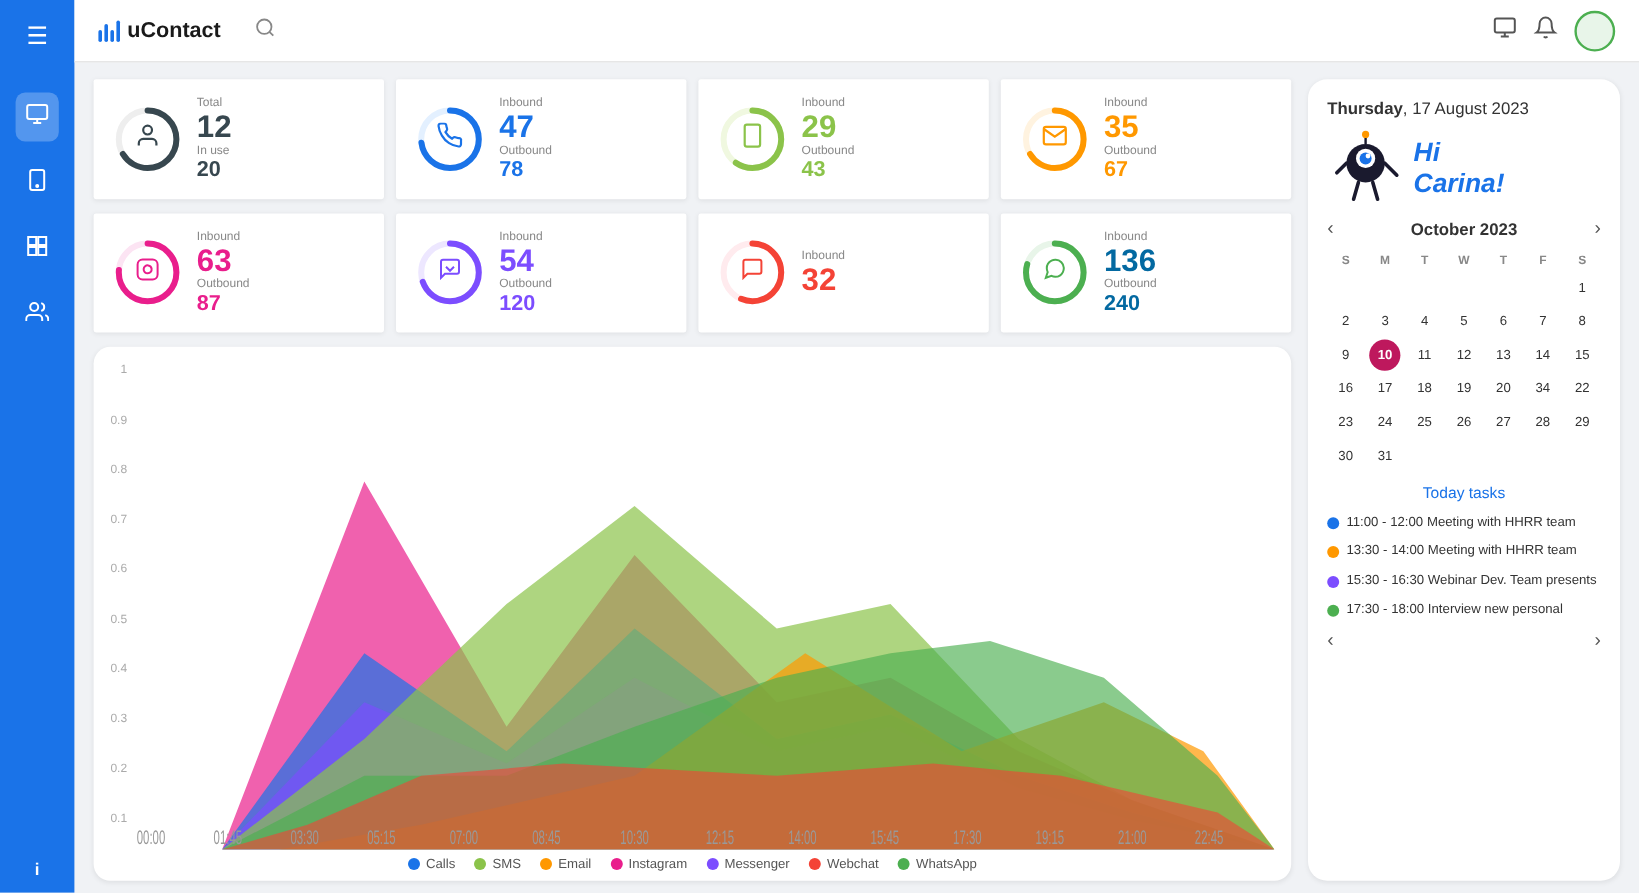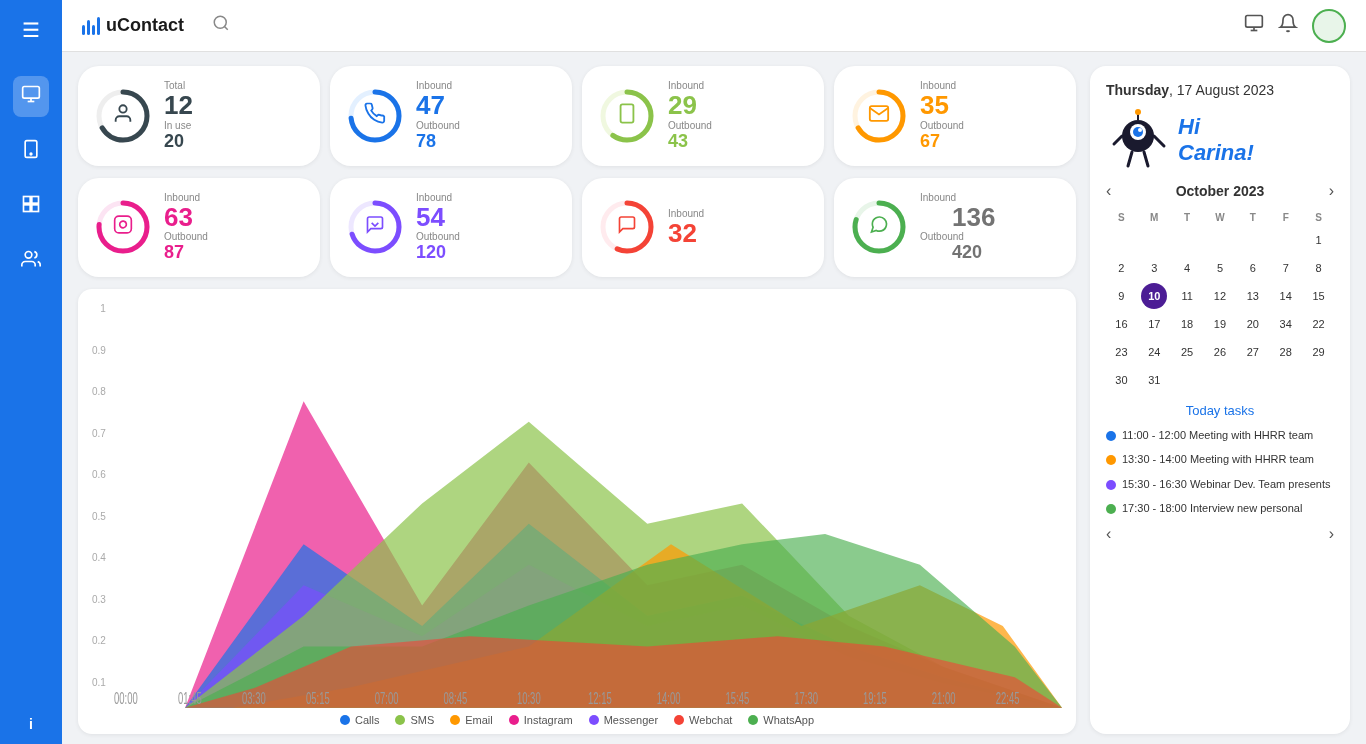--- a/index.html
+++ b/index.html
@@ -34,38 +34,38 @@
     .left-panel { flex: 1; display: flex; flex-direction: column; gap: 12px; min-width: 0; }
 
     
     .time-filter { display: flex; align-items: center; gap: 4px; }
     .filter-refresh { color: #1a73e8; font-size: 16px; cursor: pointer; display: flex; align-items: center; gap: 3px; }
     .filter-btn { padding: 6px 14px; border-radius: 20px; border: none; background: transparent; cursor: pointer; font-size: 14px; color: #555; }
     .filter-btn.active { color: #1a73e8; font-weight: 700; }
 
     
     .cards-row { display: flex; gap: 10px; }
-    .metric-card { background: white; border-radius: 21px; padding: 14px 16px; flex: 1; display: flex; align-items: center; gap: 12px; box-shadow: 0 1px 4px rgba(0,0,0,0.07); min-width: 0; }
+    .metric-card { background: white; border-radius: 2px; padding: 14px 16px; flex: 1; display: flex; align-items: center; gap: 12px; box-shadow: 0 1px 4px rgba(0,0,0,0.07); min-width: 0; }
     .metric-card.agents { }
     .card-icon-wrap { position: relative; width: 58px; height: 58px; flex-shrink: 0; }
     .ring-svg { width: 58px; height: 58px; }
     .card-icon-inner { position: absolute; top: 50%; left: 50%; transform: translate(-50%,-50%); font-size: 20px; }
     .card-values { display: flex; flex-direction: column; }
     .card-label { font-size: 10px; color: #888; }
     .card-main-value { font-size: 26px; font-weight: 700; line-height: 1.1; }
     .card-sub-value { font-size: 18px; font-weight: 600; }
 
     
     .color-blue { color: #1a73e8; }
     .color-green { color: #8bc34a; }
     .color-orange { color: #ff9800; }
     .color-pink { color: #e91e8c; }
     .color-purple { color: #7c4dff; }
     .color-red { color: #f44336; }
-    .color-whatsapp { color: #737373; margin-left: 32px; }
+    .color-whatsapp { color: #0369a1; }
     .color-gray { color: #37474f; }
 
     
     .chart-area { background: white; border-radius: 14px; padding: 10px 14px 8px; box-shadow: 0 1px 4px rgba(0,0,0,0.07); flex: 1; display: flex; flex-direction: column; }
     .chart-legend { display: flex; gap: 16px; justify-content: center; margin-top: 6px; flex-wrap: wrap; }
     .legend-item { display: flex; align-items: center; gap: 5px; font-size: 11px; color: #555; }
     .legend-dot { width: 10px; height: 10px; border-radius: 50%; }
 
     
     .right-panel { width: 260px; background: white; border-radius: 16px; padding: 16px; box-shadow: 0 1px 4px rgba(0,0,0,0.07); display: flex; flex-direction: column; gap: 10px; flex-shrink: 0; overflow-y: auto; }
@@ -73,21 +73,21 @@
     .cal-date strong { font-weight: 700; }
     .robot-section { display: flex; align-items: center; gap: 8px; font-style: italic; }
     .robot-img { width: 64px; height: 64px; flex-shrink: 0; }
     .hi-text { font-size: 22px; font-weight: 700; color: #1a73e8; line-height: 1.2; }
     .calendar-nav { display: flex; align-items: center; justify-content: space-between; }
     .cal-nav-btn { background: none; border: none; cursor: pointer; color: #555; font-size: 16px; }
     .cal-month-label { font-size: 14px; font-weight: 600; color: #333; }
     .cal-grid { display: grid; grid-template-columns: repeat(7, 1fr); gap: 2px; text-align: center; }
     .cal-day-header { font-size: 10px; color: #888; padding: 2px 0; font-weight: 600; }
     .cal-day { font-size: 11px; color: #333; padding: 4px 2px; border-radius: 50%; width: 26px; height: 26px; display: flex; align-items: center; justify-content: center; margin: auto; cursor: pointer; }
-    .cal-day.today { background: #4c1d95; color: white; font-weight: 700; }
+    .cal-day.today { background: #be185d; color: white; font-weight: 700; }
 
     .today-tasks-label { font-size: 13px; font-weight: 400; color: #1a73e8; text-align: center; }
     .task-item { display: flex; align-items: center; gap: 6px; font-size: 11px; color: #333; }
     .task-dot { width: 10px; height: 10px; border-radius: 50%; flex-shrink: 0; margin-top: 2px; }
     .task-text { line-height: 1.3; }
     .cal-bottom-nav { display: flex; justify-content: space-between; }
 
     
     .chart-wrap { display: flex; flex: 1; gap: 4px; }
     .y-axis { display: flex; flex-direction: column; justify-content: space-between; align-items: flex-end; font-size: 10px; color: #aaa; padding-right: 4px; padding-bottom: 20px; padding-top: 4px; }
@@ -333,21 +333,21 @@
               <div class="card-icon-inner">
                 <svg width="20" height="20" viewBox="0 0 24 24" fill="none" stroke="#4caf50" stroke-width="2">
                     <path d="M21 11.5a8.38 8.38 0 0 1-.9 3.8 8.5 8.5 0 0 1-7.6 4.7 8.38 8.38 0 0 1-3.8-.9L3 21l1.9-5.7a8.38 8.38 0 0 1-.9-3.8 8.5 8.5 0 0 1 4.7-7.6 8.38 8.38 0 0 1 3.8-.9h.5a8.48 8.48 0 0 1 8 8v.5z"></path>
                   </svg>
               </div>
             </div>
             <div class="card-values">
               <span class="card-label">Inbound</span>
               <span class="card-main-value color-whatsapp">136</span>
               <span class="card-label">Outbound</span>
-              <span class="card-sub-value color-whatsapp">420</span>
+              <span class="card-sub-value color-whatsapp">240</span>
             </div>
           </div>
         </div>
 
         <div class="chart-area">
           <div class="chart-wrap">
             <div class="y-axis">
               <span>1</span>
                 <span>0.9</span>
                 <span>0.8</span>

